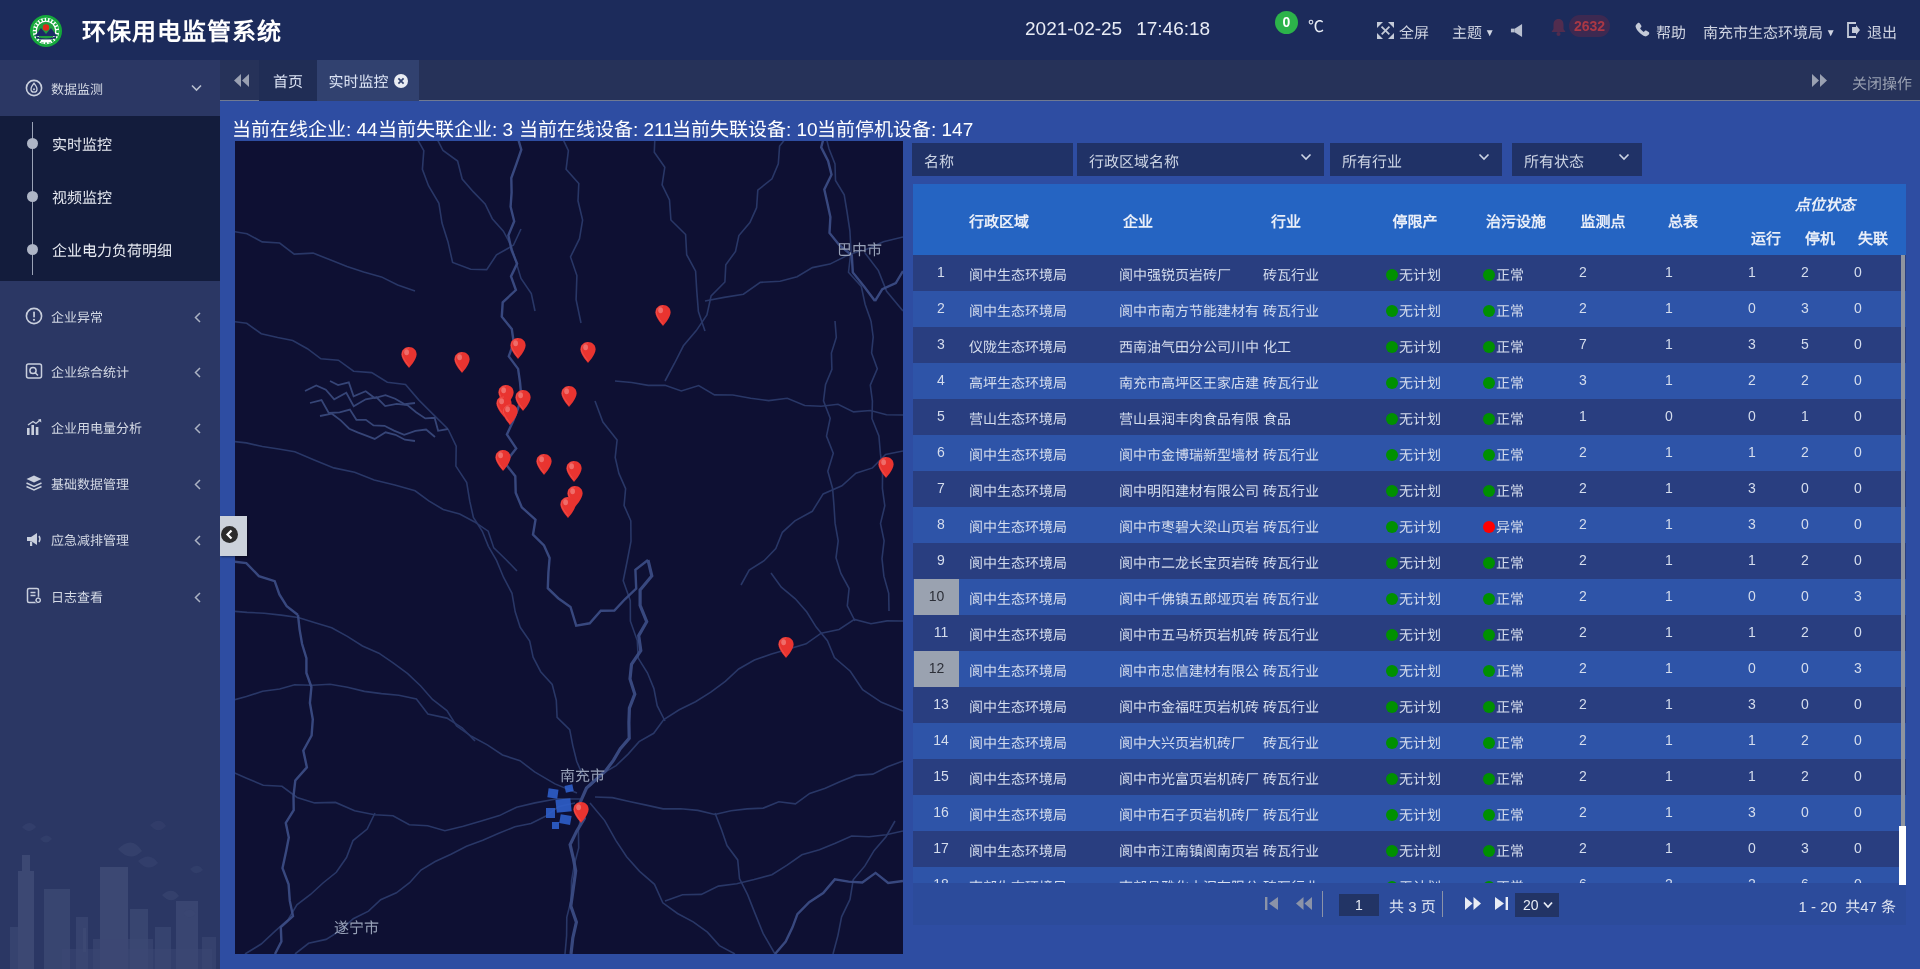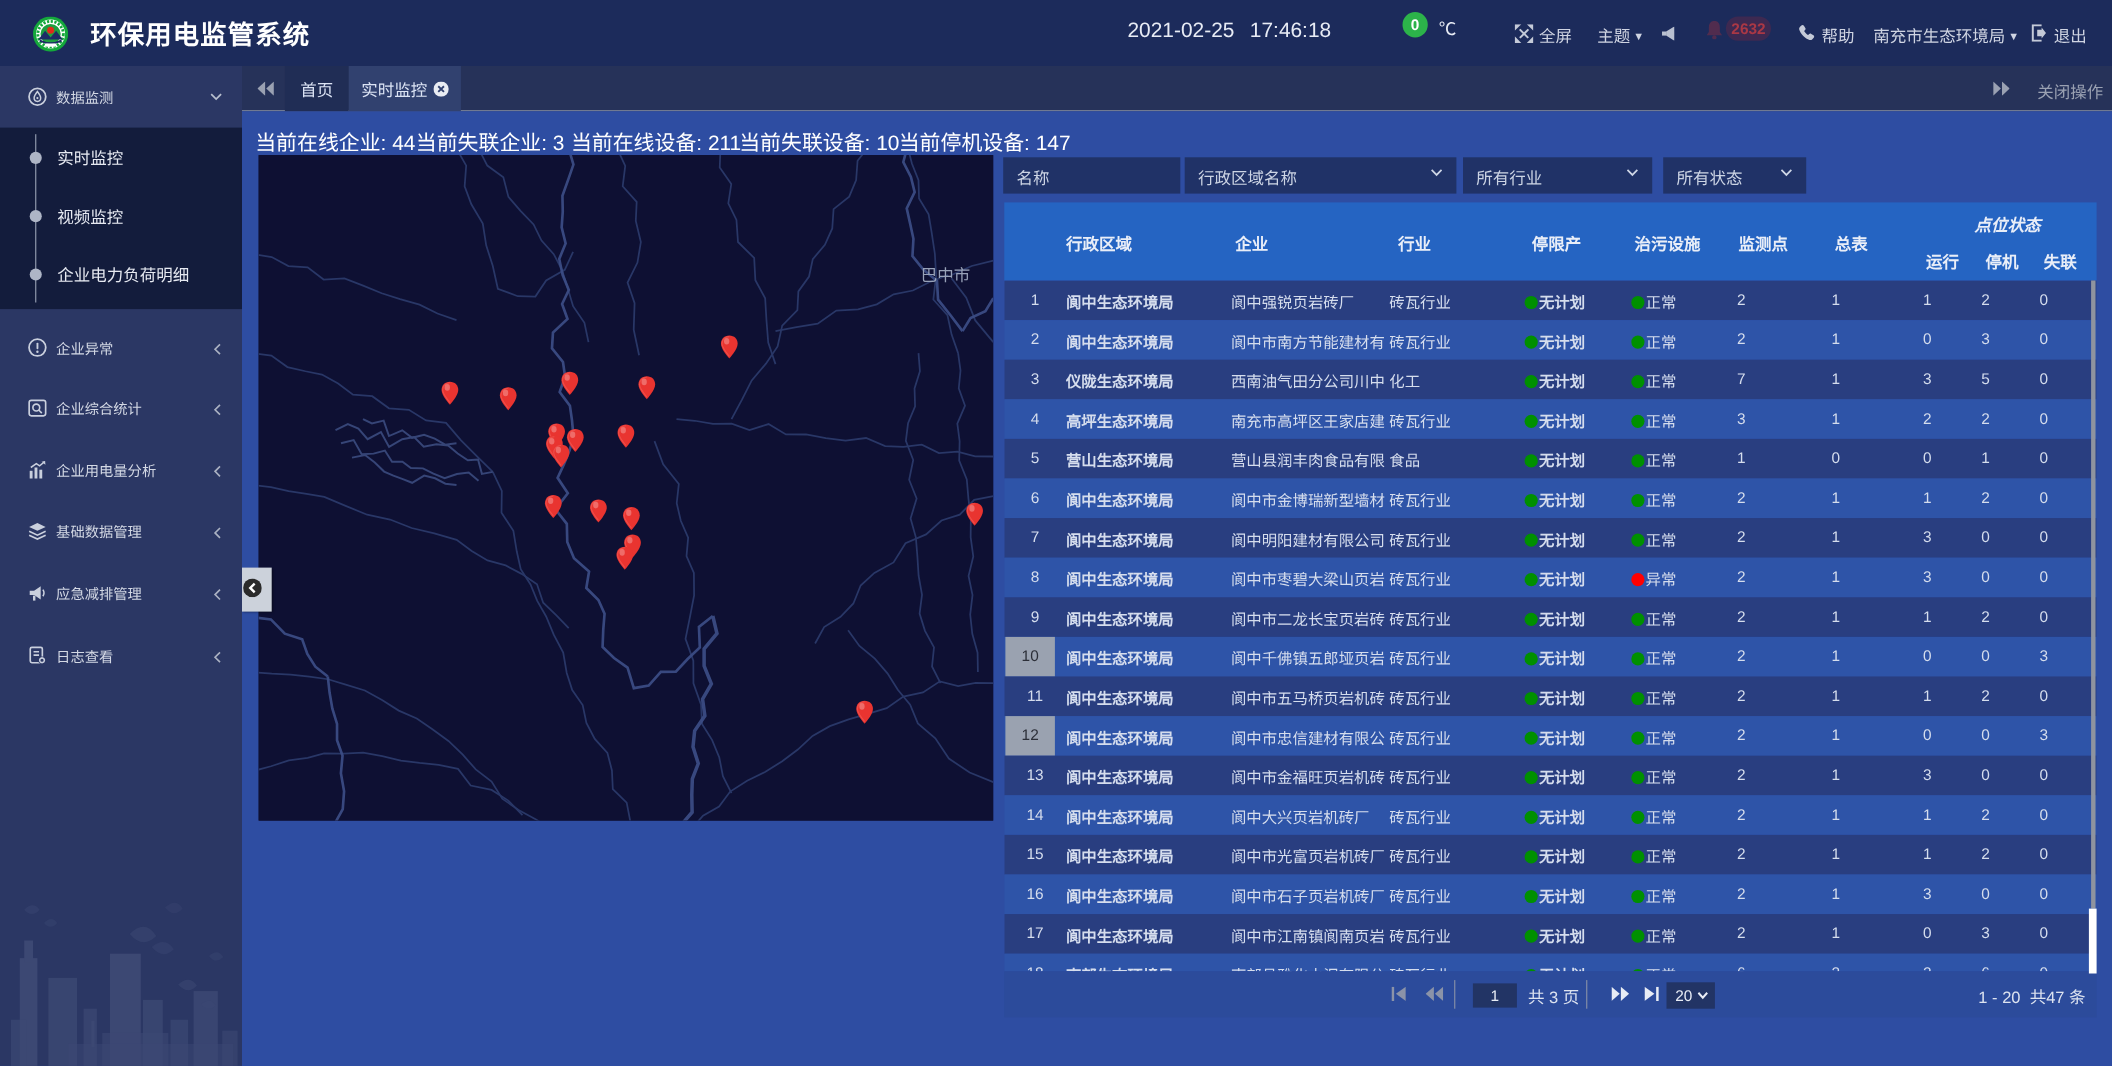--- a/index.html
+++ b/index.html
@@ -19,43 +19,43 @@
 .sitem{position:absolute;left:0;width:220px;height:53px;color:#e6e9f1;font-size:15px;}
 .sitem .dot{position:absolute;left:27px;top:50%;margin-top:-5px;width:11px;height:11px;border-radius:50%;background:#aeb5c6;}
 .sitem .txt{position:absolute;left:52px;top:50%;transform:translateY(-50%);}
 
 #tabbar{position:absolute;left:220px;top:60px;width:1700px;height:41px;background:#263259;border-bottom:1px solid #707a92;z-index:10;}
 .tab{position:absolute;top:0;height:41px;font-size:15px;color:#dbe3f4;display:flex;align-items:center;justify-content:center;}
 
 #content{position:absolute;left:220px;top:101px;width:1700px;height:868px;background:#2e4da2;}
 #stats{position:absolute;left:0;top:0;width:1700px;height:40px;color:#fff;font-size:19px;}
 #stats span{position:absolute;top:13px;white-space:nowrap;}
-#map{position:absolute;left:15px;top:40px;width:668px;height:605px;background:#0e1033;overflow:hidden;}
+#map{position:absolute;left:15px;top:40px;width:668px;height:813px;background:#0e1033;overflow:hidden;}
 
 .fbox{position:absolute;top:42px;height:33px;background:#203267;color:#ccd4e4;font-size:15px;}
 .fbox .ph{position:absolute;left:12px;top:7px;}
 .fbox .chev{position:absolute;right:12px;top:8px;width:12px;height:12px;}
 
 #thead{position:absolute;left:693px;top:83px;width:993px;height:71px;background:#2564c2;color:#e9eef8;font-weight:bold;font-size:15px;}
 #thead .h{position:absolute;top:26px;transform:translateX(-50%);}
 #thead .h2{position:absolute;top:43px;transform:translateX(-50%);}
 #tbody{position:absolute;left:693px;top:154px;width:993px;height:628px;overflow:hidden;}
 .trow{position:absolute;left:0;width:993px;height:36px;font-size:14px;color:#d5dded;}
 .trow.odd{background:#293e80;}
 .trow.even{background:#2e54a8;}
 .trow span{position:absolute;top:9px;white-space:nowrap;}
 .trow .num{width:46px;text-align:center;left:5px;}
 .trow .numgrey{left:1px;top:0;width:45px;height:36px;background:#9aa2b0;color:#2c2f38;text-align:center;padding-top:9px;}
-.trow .c2{left:56px;font-weight:bold;}
+.trow .c2{left:56px;}
 .trow .c3{left:206px;width:141px;overflow:hidden;}
 .trow .c4{left:350px;}
 .dot{display:inline-block;width:12px;height:12px;border-radius:50%;vertical-align:-1px;margin-right:1px;}
 .gdot{background:#009000;}
 .rdot{background:#ff0000;}
-.trow .c5{left:473px;font-weight:bold;}
+.trow .c5{left:473px;}
 .trow .c6{left:570px;}
 .cc{transform:translateX(-50%);text-align:center;}
 
 #pager{position:absolute;left:693px;top:782px;width:993px;height:42px;background:#2c4b9b;color:#dde3f0;font-size:15px;}
 
 #sbar-rail{position:absolute;left:1681px;top:154px;width:4px;height:571px;background:#8f949f;}
 #sbar-thumb{position:absolute;left:1679px;top:725px;width:7px;height:59px;background:#ffffff;}
 </style>
 </head>
 <body>

